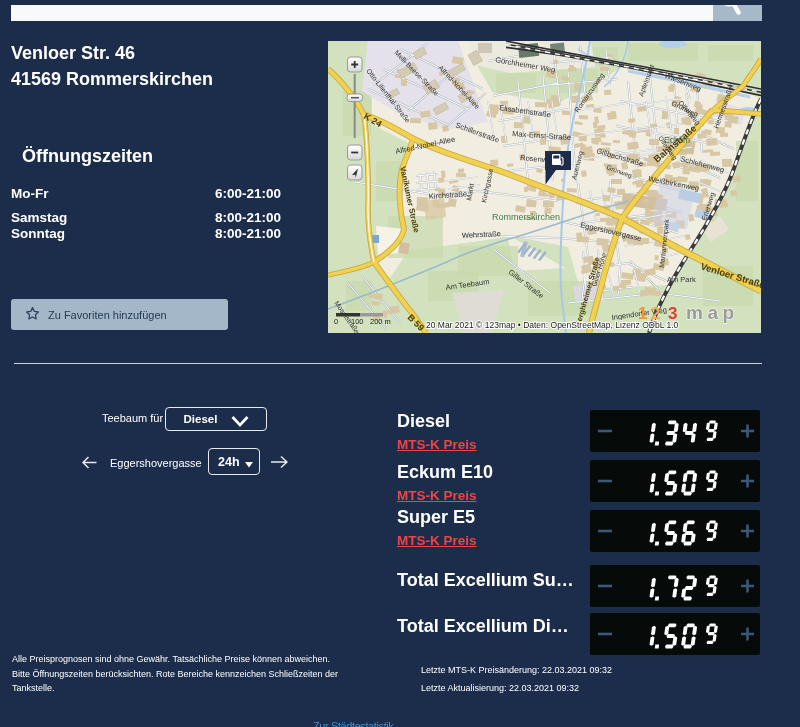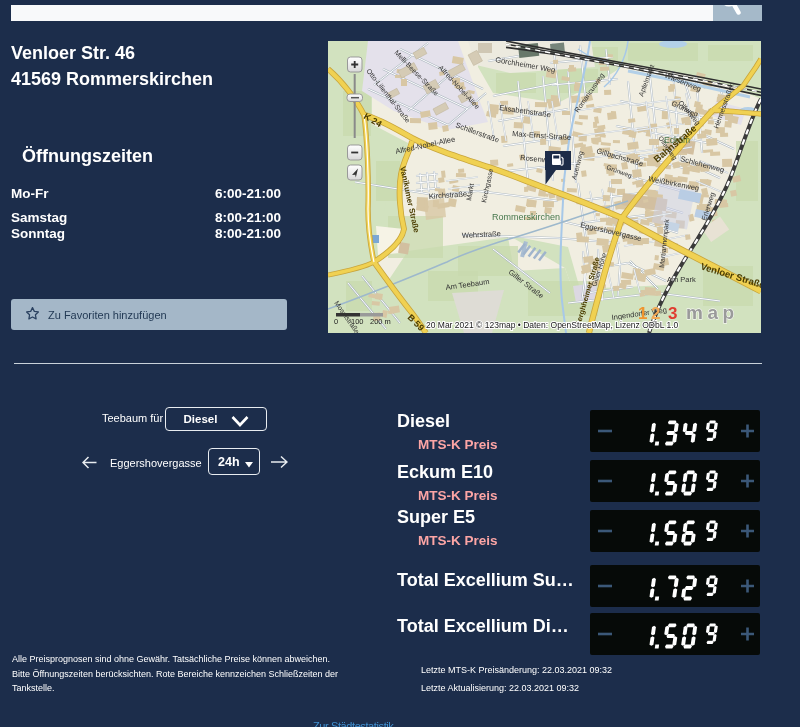--- a/index.html
+++ b/index.html
@@ -5,26 +5,26 @@
 * { margin:0; padding:0; box-sizing:border-box; }
 html,body { width:800px; height:727px; overflow:hidden; background:#1c2d4b; }
 body { background:#1c2d4b; font-family:"Liberation Sans", sans-serif; position:relative; }
 .abs { position:absolute; }
 .searchbar { left:11px; top:5px; width:751px; height:16px; background:#f8f9fa; }
 .searchbtn { left:713px; top:5px; width:49px; height:16px; background:#a5b9c9; overflow:hidden; }
 .addr { left:11px; color:#fff; font-weight:bold; font-size:18px; }
 .h2 { left:22px; color:#fff; font-weight:bold; font-size:18px; }
 .row { left:11px; width:270px; color:#fff; font-weight:bold; font-size:13.5px; }
 .row span { float:right; }
-.favbtn { left:11px; top:299px; width:276px; height:31px; background:#a4b7c8; border-radius:3px; color:#233a55; font-size:11px; }
+.favbtn { left:11px; top:299px; width:217px; height:31px; background:#a4b7c8; border-radius:3px; color:#233a55; font-size:11px; }
 .sep { left:14px; top:363px; width:748px; height:1px; background:#c9d2da; }
 .lbl { color:#fff; font-size:11px; }
 .selbox { border:1px solid #e8ecf0; border-radius:4px; color:#fff; font-weight:bold; }
 .plabel { position:absolute; left:397px; color:#fff; font-weight:bold; font-size:18px; }
-.psub { position:absolute; left:418px; color:#fca5a5; font-weight:bold; font-size:13.5px; }
+.psub { position:absolute; left:397px; color:#ef4444; font-weight:bold; font-size:13.5px;text-decoration:underline; }
 .pbox { position:absolute; left:590px; width:170px; height:42px; }
 .foot { position:absolute; left:12px; color:#fff; font-size:9px; line-height:14.6px; }
 .stat { position:absolute; left:273px; top:720px; color:#4090d0; font-size:11px; letter-spacing:-0.4px;margin-left:40px; }
 .upd { position:absolute; left:421px; color:#fff; font-size:9px; }
 </style>
 </head>
 <body>
 
 <div class="abs searchbar"></div>
 <div class="abs searchbtn">

